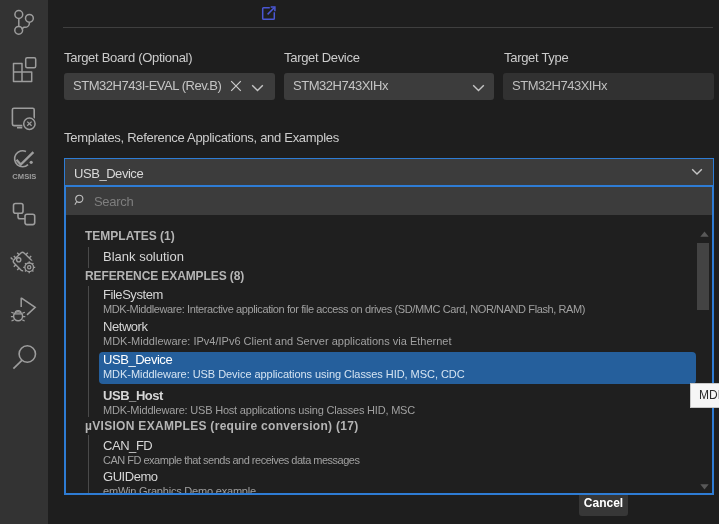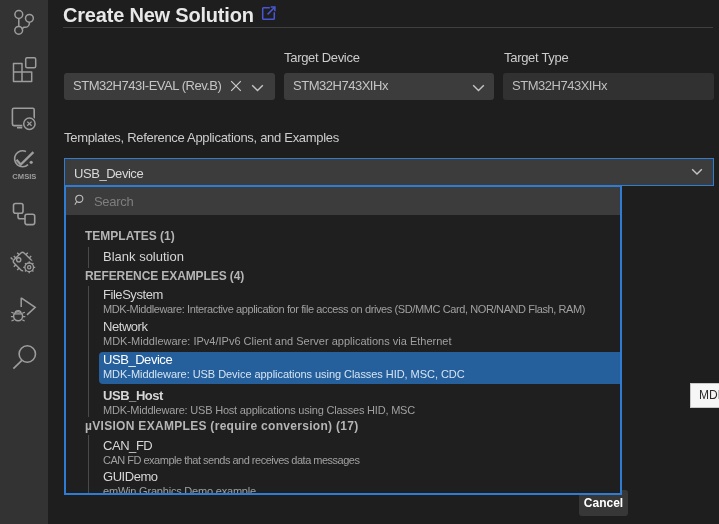--- a/index.html
+++ b/index.html
@@ -68,28 +68,28 @@
  <path d="M5.8 19.9 H14.4" stroke="#9d9d9d" stroke-width="1.3" fill="none"></path>
  <path d="M7.1 17.9 Q10.1 15.3 13.1 17.9" stroke="#9d9d9d" stroke-width="1.3" fill="none"></path>
  <path d="M3.3 18.2 L5.7 19.1 M2.9 22.6 H5.6 M3.5 27 L5.9 25.9 M16.9 18.2 L14.5 19.1 M17.3 22.6 H14.6 M16.7 27 L14.3 25.9" stroke="#9d9d9d" stroke-width="1.2" fill="none"></path>
 </svg>
       <svg width="30" height="30" viewBox="0 0 30 30" style="position:absolute;left:10px;top:343px;">
  <circle cx="17.3" cy="11" r="8.2" stroke="#9d9d9d" stroke-width="1.6" fill="none"></circle>
  <path d="M11.9 17.3 L3.4 25.6" stroke="#9d9d9d" stroke-width="1.7" fill="none"></path>
 </svg>
     </div>
 
-  <div class="abs" style="left:63px;top:4px;font-size:20px;font-weight:bold;color:#e8e8e8;letter-spacing:-0.2px;">Create New Solution</div>
   <svg class="abs" style="left:261px;top:6px;" width="15" height="15" viewBox="0 0 15 15">
     <path d="M8.8 1.7 H2.6 Q1.7 1.7 1.7 2.6 V12.4 Q1.7 13.3 2.6 13.3 H12.4 Q13.3 13.3 13.3 12.4 V6.2" fill="none" stroke="#4a57d4" stroke-width="1.5"></path>
     <path d="M6.6 8.4 L13.2 1.8" fill="none" stroke="#4a57d4" stroke-width="1.5"></path>
     <path d="M9.7 1.1 H13.9 V5.3" fill="none" stroke="#4a57d4" stroke-width="1.5"></path>
   </svg>
   <div class="abs" style="left:63px;top:27px;width:650px;height:1px;background:#3f3f3f;"></div>
 
+  <div class="abs lbl" style="left:64px;top:50px;">Target Board (Optional)</div>
   <div class="abs lbl" style="left:284px;top:50px;">Target Device</div>
   <div class="abs lbl" style="left:504px;top:50px;">Target Type</div>
 
   <div class="box" style="left:64px;width:211px;">
     <div class="boxtxt">STM32H743I-EVAL (Rev.B)</div>
     <svg class="abs" style="left:165px;top:6px;" width="14" height="14" viewBox="0 0 14 14">
       <path d="M2.2 2.2 L11.8 11.8 M11.8 2.2 L2.2 11.8" stroke="#cccccc" stroke-width="1.2" fill="none"></path>
     </svg>
     <svg class="abs" style="left:187px;top:11px;" width="13" height="8" viewBox="0 0 13 8">
       <path d="M1.2 1.2 L6.5 6.5 L11.8 1.2" stroke="#c5c5c5" stroke-width="1.4" fill="none"></path>
@@ -109,40 +109,40 @@
 
   <div class="abs" style="left:579px;top:490px;width:49px;height:26px;background:#373737;border-radius:3px;color:#ffffff;font-size:12px;font-weight:bold;text-align:center;line-height:26px;">Cancel</div>
 
   <div class="abs" style="left:64px;top:158px;width:650px;height:28px;background:#3c3c3c;border:1px solid #2e7cd4;">
     <div class="abs" style="left:9px;top:7px;font-size:13px;color:#d8d8d8;letter-spacing:-0.45px;">USB_Device</div>
     <svg class="abs" style="left:626px;top:9px;" width="12" height="8" viewBox="0 0 12 8">
       <path d="M1.2 1.2 L6 6 L10.8 1.2" stroke="#c5c5c5" stroke-width="1.4" fill="none"></path>
     </svg>
   </div>
 
-  <div class="abs" style="left:64px;top:186px;width:558px;height:309px;border:2px solid #2e7cd4;border-top:1px solid #2e7cd4;background:#1f1f1f;overflow:hidden;text-align:right;">
+  <div class="abs" style="left:64px;top:186px;width:650px;height:309px;border:2px solid #2e7cd4;border-top:1px solid #2e7cd4;background:#1f1f1f;overflow:hidden;text-align:right;">
 
     <div class="abs" style="left:0;top:0;width:646px;height:28px;background:#3c3c3c;">
       <svg class="abs" style="left:8px;top:7px;" width="12" height="12" viewBox="0 0 13 13">
         <circle cx="5.7" cy="5.2" r="3.9" stroke="#c0c0c0" stroke-width="1.2" fill="none"></circle>
         <path d="M3 8.2 L0.9 11.6" stroke="#c0c0c0" stroke-width="1.2" fill="none"></path>
       </svg>
       <div class="abs" style="left:28px;top:7px;font-size:13px;color:#7e7e7e;letter-spacing:-0.3px;">Search</div>
     </div>
 
     <div class="abs" style="left:22px;top:60px;width:1px;height:21px;background:#4a4a4a;"></div>
     <div class="abs" style="left:22px;top:99px;width:1px;height:131px;background:#4a4a4a;"></div>
     <div class="abs" style="left:22px;top:248px;width:1px;height:58px;background:#4a4a4a;"></div>
 
     <div class="abs" style="left:33px;top:165px;width:597px;height:32px;background:#255f9c;border-radius:4px;"></div>
 
     <div id="list">
         <div class="abs" style="font-size: 12px; font-weight: bold; color: rgb(181, 181, 181); left: 19px; top: 42px; white-space: nowrap;">TEMPLATES (1)</div>
         <div class="abs" style="font-size: 13px; color: rgb(214, 214, 214); left: 37px; top: 62px; white-space: nowrap; letter-spacing: 0px;">Blank solution</div>
-        <div class="abs" style="font-size: 12px; font-weight: bold; color: rgb(181, 181, 181); left: 19px; top: 81.5px; white-space: nowrap; letter-spacing: -0.1px;">REFERENCE EXAMPLES (4)</div>
+        <div class="abs" style="font-size: 12px; font-weight: bold; color: rgb(181, 181, 181); left: 19px; top: 81.5px; white-space: nowrap; letter-spacing: -0.1px;">REFERENCE EXAMPLES (8)</div>
         <div class="abs" style="font-size: 13px; color: rgb(214, 214, 214); letter-spacing: -0.45px; left: 37px; top: 100px; white-space: nowrap;">FileSystem</div>
         <div class="abs" style="font-size: 11px; color: rgb(160, 160, 160); letter-spacing: -0.4px; left: 37px; top: 116px; white-space: nowrap;">MDK-Middleware: Interactive application for file access on drives (SD/MMC Card, NOR/NAND Flash, RAM)</div>
         <div class="abs" style="font-size: 13px; color: rgb(214, 214, 214); letter-spacing: -0.45px; left: 37px; top: 131.5px; white-space: nowrap;">Network</div>
         <div class="abs" style="font-size: 11px; color: rgb(160, 160, 160); left: 37px; top: 147.5px; white-space: nowrap; letter-spacing: 0px;">MDK-Middleware: IPv4/IPv6 Client and Server applications via Ethernet</div>
         <div class="abs" style="font-size: 13px; color: rgb(255, 255, 255); letter-spacing: -0.45px; left: 37px; top: 165px; white-space: nowrap;">USB_Device</div>
         <div class="abs" style="font-size: 11px; color: rgb(213, 228, 242); left: 37px; top: 180.5px; white-space: nowrap; letter-spacing: -0.05px;">MDK-Middleware: USB Device applications using Classes HID, MSC, CDC</div>
         <div class="abs" style="font-size: 13px; color: rgb(214, 214, 214); letter-spacing: -0.45px; left: 37px; top: 201px; white-space: nowrap; font-weight: bold;">USB_Host</div>
         <div class="abs" style="font-size: 11px; color: rgb(160, 160, 160); left: 37px; top: 216.5px; white-space: nowrap; letter-spacing: -0.2px;">MDK-Middleware: USB Host applications using Classes HID, MSC</div>
         <div class="abs" style="font-size: 12px; font-weight: bold; color: rgb(181, 181, 181); left: 19px; top: 232px; white-space: nowrap; letter-spacing: 0.3px;">µVISION EXAMPLES (require conversion) (17)</div>
         <div class="abs" style="font-size: 13px; color: rgb(214, 214, 214); letter-spacing: -0.45px; left: 37px; top: 250.5px; white-space: nowrap;">CAN_FD</div>

